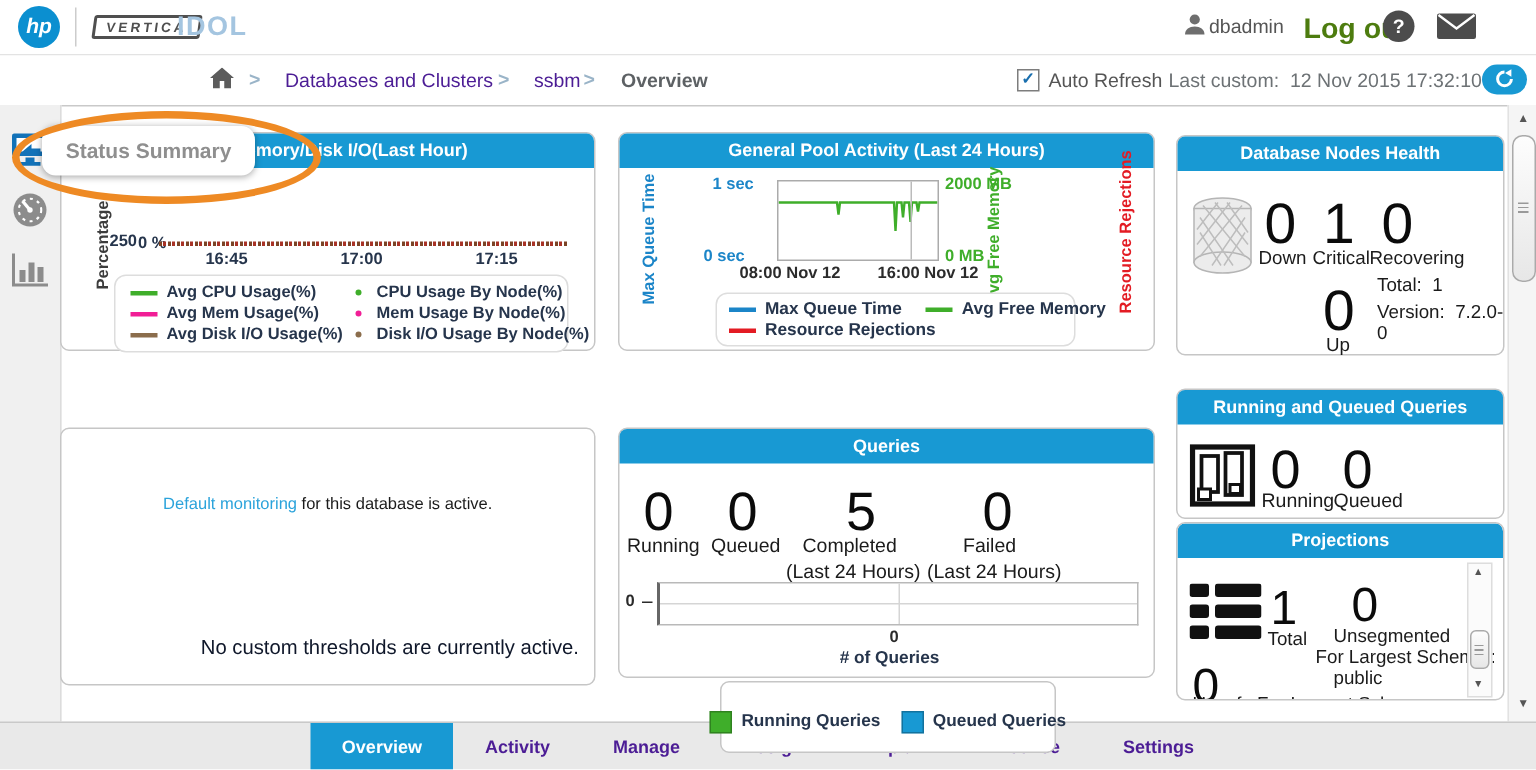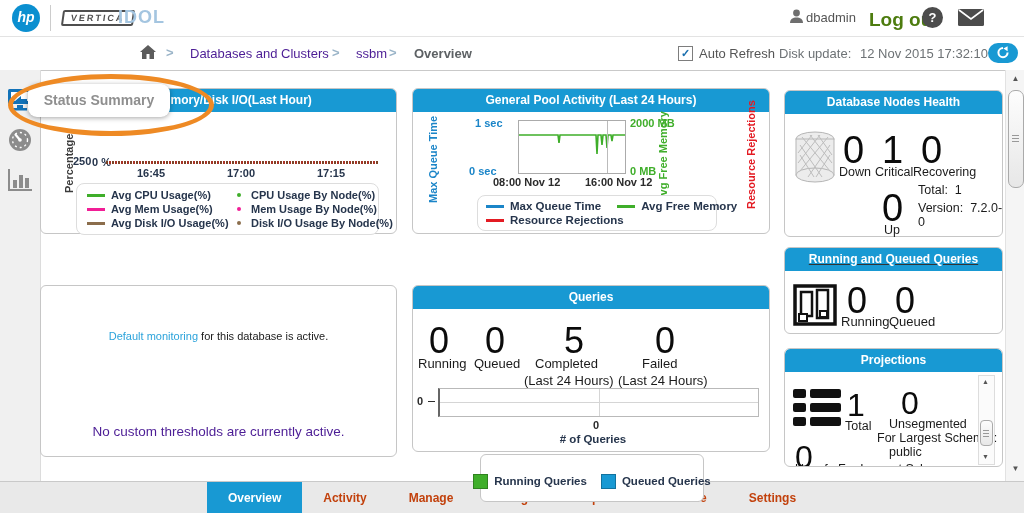--- a/index.html
+++ b/index.html
@@ -57,21 +57,21 @@
   .phdr{height:23px;background:#1899d3;border-radius:5px 5px 0 0;color:#fff;font-size:12px;font-weight:bold;
         text-align:center;line-height:23px;white-space:nowrap;overflow:hidden;}
   .navy{color:#26354c;}
 
   
   .p-cpu{left:40px;top:88px;width:355px;height:144px;}
   .p-pool{left:412px;top:88px;width:356px;height:144px;}
   .p-nodes{left:784px;top:90px;width:217px;height:145px;}
   .p-thresh{left:40px;top:285px;width:355px;height:170px;}
   .p-queries{left:412px;top:285px;width:356px;height:165px;}
-  .p-runq{left:784px;top:247px;width:217px;height:85px;text-decoration:underline;}
+  .p-runq{left:784px;top:259px;width:217px;height:85px;}
   .p-proj{left:784px;top:348px;width:217px;height:117px;overflow:hidden;}
 
   
   .tooltip{position:absolute;left:28px;top:84px;width:142px;height:33px;background:#fff;border-radius:9px;
            box-shadow:0 1px 5px rgba(0,0,0,.35);color:#8f8f8f;font-size:14px;font-weight:bold;
            text-align:center;line-height:33px;z-index:6;}
   .ellipse{position:absolute;left:8px;top:74px;width:196px;height:52px;border:5px solid #ee8a24;border-radius:50%;
            z-index:7;pointer-events:none;}
 
   
@@ -104,21 +104,21 @@
   .pool-leg .leg-item{font-size:11.5px;}
 
   
   .nodes-icon{position:absolute;left:9px;top:40px;}
   .nd{position:absolute;font-size:12.5px;color:#1b1b1b;}
   .n-big{position:absolute;font-size:38px;color:#0b0b0b;}
 
   
   .th-line1{position:absolute;left:10px;top:44px;width:335px;text-align:center;font-size:11px;color:#1b1b1b;}
   .th-link{color:#2ba3db;cursor:pointer;}
-  .th-line2{position:absolute;left:10px;top:138px;width:335px;text-align:center;font-size:13.5px;color:#4c1d95;}
+  .th-line2{position:absolute;left:10px;top:138px;width:335px;text-align:right;font-size:13.5px;color:#0f172a;}
 
   
   .q-stat-v{position:absolute;font-size:36px;color:#0b0b0b;}
   .q-stat-l{position:absolute;font-size:13px;color:#1b1b1b;}
   .q-chart{position:absolute;left:25px;top:102px;width:318px;height:27px;border:1px solid #b9b9b9;border-left:2px solid #666;}
   .q-mid{position:absolute;left:0;top:13px;width:100%;height:1px;background:#d5d5d5;}
   .q-vgrid{position:absolute;left:50%;top:0;width:1px;height:100%;background:#d5d5d5;}
   .q-ytick{position:absolute;left:4px;top:109px;font-size:11px;font-weight:bold;color:#2b2b2b;}
   .q-ydash{position:absolute;left:15px;top:115px;width:7px;height:1px;background:#2b2b2b;}
   .q-xtick{position:absolute;left:180px;top:133px;font-size:11px;font-weight:bold;color:#2b2b2b;}
@@ -140,21 +140,21 @@
   .pj-sb{position:absolute;left:193px;top:26px;width:15px;height:88px;background:#fbfbfb;border:1px solid #ddd;}
   .pj-sb .sb-arrow{width:13px;font-size:7px;}
   .pj-thumb{position:absolute;left:1px;top:44px;width:11px;height:24px;border:1px solid #aaa;border-radius:4px;
             background:linear-gradient(180deg,#fdfdfd,#e7e7e7);}
   .pj-grip{position:absolute;left:2px;top:9px;width:6px;height:7px;
            background:repeating-linear-gradient(180deg,#999 0 1px,transparent 1px 3px);}
 
   
   .footer{position:absolute;left:0;top:481px;width:1024px;height:32px;background:#e9e9e9;border-top:1px solid #c9c9c9;
           display:flex;justify-content:center;}
-  .tab{height:32px;line-height:32px;padding:0 21px;font-size:12px;font-weight:bold;color:#c2410c;cursor:pointer;white-space:nowrap;}
+  .tab{height:32px;line-height:32px;padding:0 21px;font-size:12px;font-weight:bold;color:#4c1d95;cursor:pointer;white-space:nowrap;}
   .tab.active{background:#1899d3;color:#fff;}
 </style>
 </head>
 <body>
 
 <div class="stage">
 
   <div class="hdr">
     <div class="hp-logo">hp</div>
     <div class="hdr-divider"></div>
@@ -184,21 +184,21 @@
     </svg>
     <span class="abs chev c1">&gt;</span>
     <span class="crumb-t c2">Databases and Clusters</span>
     <span class="abs chev c3">&gt;</span>
     <span class="crumb-t c4">ssbm</span>
     <span class="abs chev c5">&gt;</span>
     <span class="crumb-t c6">Overview</span>
 
     <div class="chkbox">✓</div>
     <span class="autoref">Auto Refresh</span>
-    <span class="lu-label">Disk update:</span>
+    <span class="lu-label">Last custom:</span>
     <span class="lu-val">12 Nov 2015 17:32:10</span>
     <div class="refresh-btn">
       <svg width="30" height="20" viewBox="0 0 30 20">
         <path d="M15 5 a4.6 4.6 0 1 0 4.6 4.6" fill="none" stroke="#fff" stroke-width="2"></path>
         <polygon points="19.6,3.2 19.6,8.2 15.4,5.6" fill="#fff"></polygon>
       </svg>
     </div>
   </div>
 
   <div class="sidebar">

